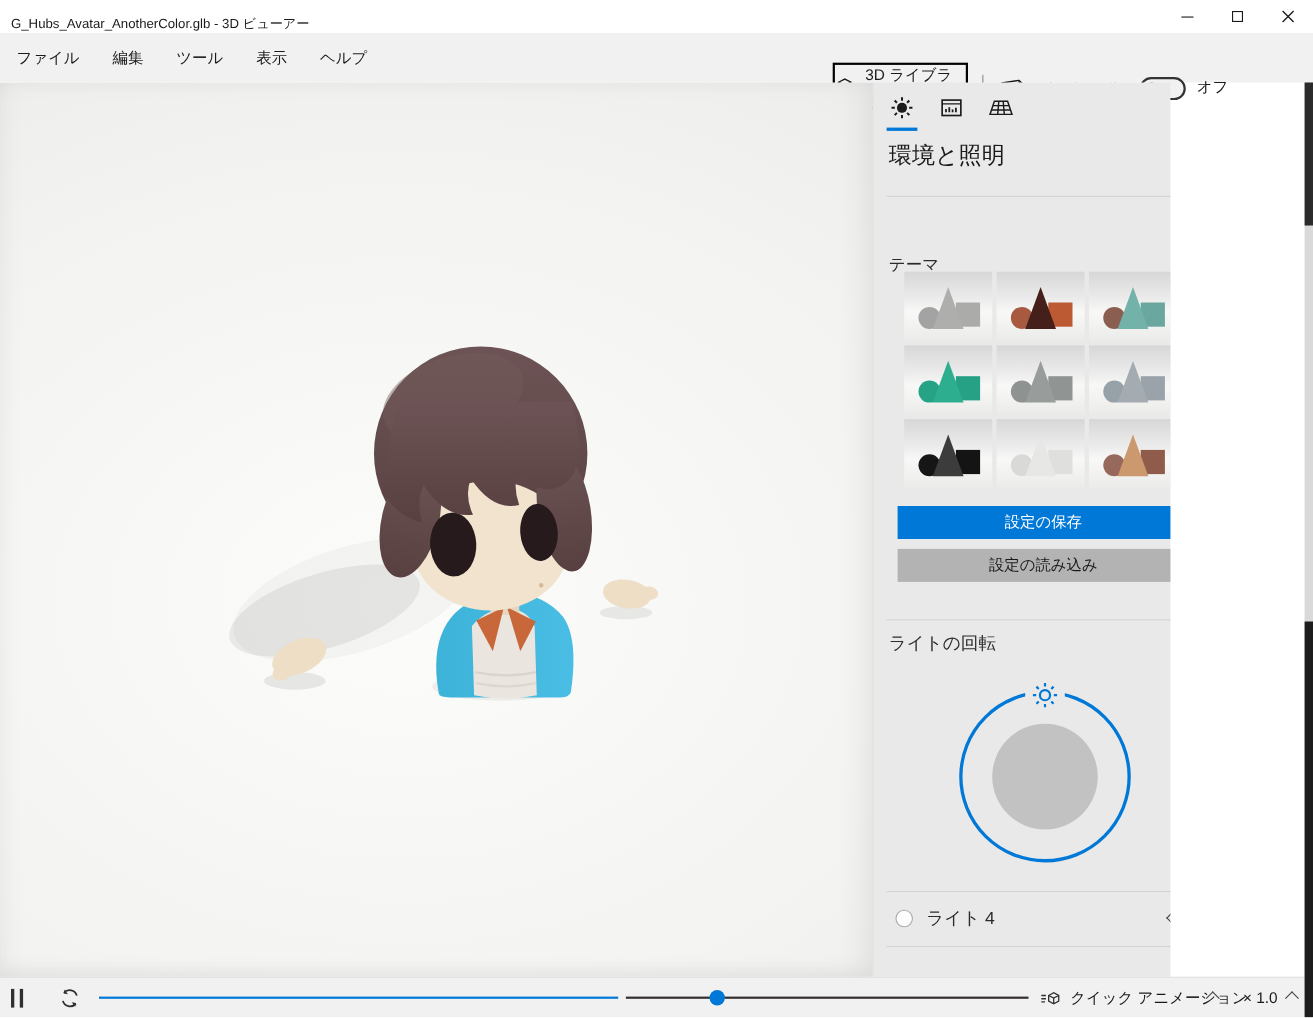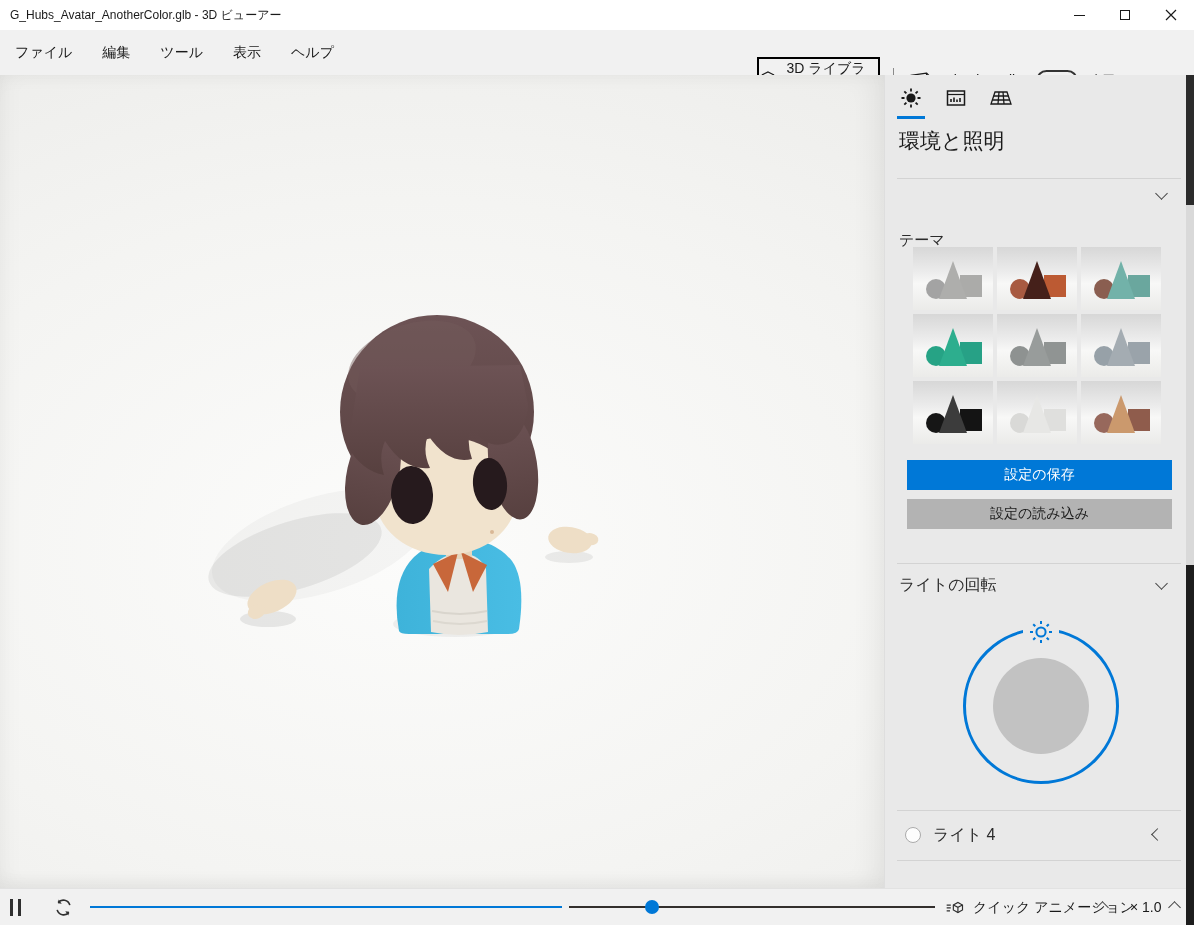--- a/index.html
+++ b/index.html
@@ -1,40 +1,40 @@
 <!DOCTYPE html>
 <html><head>
 <meta charset="utf-8">
 <style>
   * { margin:0; padding:0; box-sizing:border-box; }
   html,body { width:1194px; height:925px; }
   body { font-family:"Liberation Sans","DejaVu Sans",sans-serif; color:#1a1a1a; background:#fff; overflow:hidden; }
   .window { position:relative; width:1194px; height:925px; background:#fff; overflow:hidden; }
 
   
-  .titlebar { position:absolute; top:0; left:0; width:100%; height:30px; background:#ffffff; display:flex; align-items:center; }
+  .titlebar { position:absolute; top:0; left:0; width:100%; height:30px; background:#ffffff; display:flex; align-items:flex-end; }
   .title-text { font-size:12px; padding-left:10px; color:#1a1a1a; white-space:nowrap; }
   .win-controls { position:absolute; right:0; top:0; height:30px; display:flex; }
   .win-btn { width:46px; height:30px; display:flex; align-items:center; justify-content:center; }
   .glyph-min { width:11px; height:1px; background:#1a1a1a; }
   .glyph-max { width:10px; height:10px; border:1px solid #1a1a1a; }
 
   
   .menubar { position:absolute; top:30px; left:0; width:100%; height:45px; background:#f1f1f1; display:flex; align-items:center; }
   .menu-item { font-size:14px; padding:0 15px; height:45px; line-height:45px; color:#1a1a1a; cursor:default; }
   .lib-button { position:absolute; left:757px; top:27px; width:123px; height:42px; border:2px solid #000; background:#f1f1f1; display:flex; align-items:center; justify-content:center; gap:8px; font-size:14px; }
   .mr-sep { position:absolute; left:893px; top:38px; width:1px; height:20px; background:#8a8a8a; }
   .mr-cluster { position:absolute; left:908px; top:30px; height:40px; display:flex; align-items:center; gap:10px; }
   .mr-label { font-size:14px; }
   .toggle { width:42px; height:21px; border:2px solid #333; border-radius:11px; position:relative; background:#f1f1f1; }
   .toggle-knob { position:absolute; left:4px; top:3.5px; width:10px; height:10px; border-radius:50%; background:#333; }
   .mr-state { font-size:14px; }
 
   
-  .main { position:absolute; top:75px; left:0; width:1194px; height:813px; display:flex; }
+  .main { position:absolute; top:75px; left:0; width:1064px; height:813px; display:flex; }
   .viewport { position:relative; width:884px; height:813px;
     background:radial-gradient(ellipse 130% 95% at 46% 58%, #fcfcfb 0%, #f4f4f2 45%, #ebebe9 85%, #e6e6e4 100%);
     box-shadow:inset -14px 0 22px rgba(0,0,0,0.045), inset 0 -8px 16px rgba(0,0,0,0.03), inset 10px 0 18px rgba(0,0,0,0.025);
     overflow:hidden; }
   .viewport svg { position:absolute; inset:0; }
 
   
   .panel { position:relative; width:302px; height:813px; background:#e9e9e9; border-left:1px solid #dedede; overflow:hidden; }
   .tabs { position:absolute; top:9px; left:12px; display:flex; gap:17px; }
   .tab { width:28px; height:28px; display:flex; align-items:center; justify-content:center; position:relative; }

